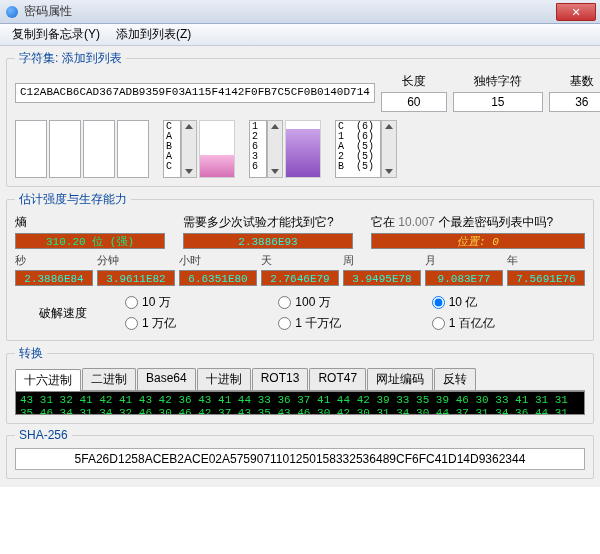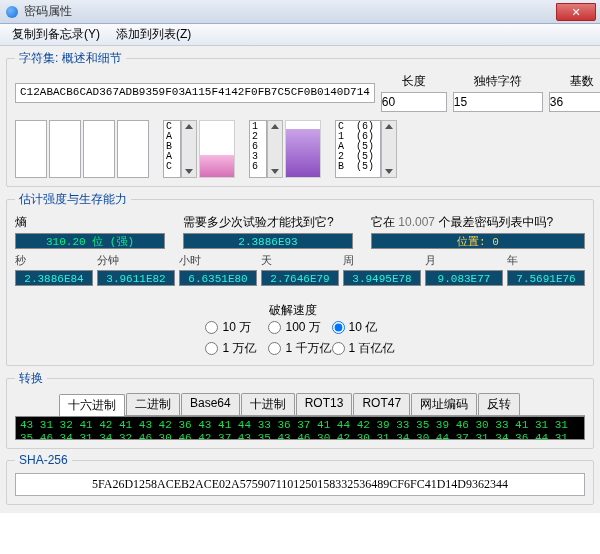--- a/index.html
+++ b/index.html
@@ -13,81 +13,81 @@
   .menubar { height: 22px; background: linear-gradient(#fafbfe, #e4e9f2); border-bottom: 1px solid #c5ccd9; display: flex; align-items: center; padding: 4px 4px; font-size: 12px; }
   .menubar span { padding: 3px 8px; cursor: default; }
 
   .client { padding: 4px 6px; background: #f0f0f0; }
 
   fieldset { border: 1px solid #d0d0d0; border-radius: 2px; margin-bottom: 4px; padding: 6px 8px 8px 8px; position: relative; background: #f0f0f0; }
   legend { font-size: 12px; color: #0a49a0; padding: 0 4px; }
 
   .row1 { display: flex; align-items: center; gap: 6px; }
   .charbox { flex: 1; border: 1px solid #abadb3; background: #fff; height: 20px; padding: 2px 4px; font-family: "Courier New", monospace; font-size: 11px; white-space: nowrap; overflow: hidden; }
-  .numfield { width: 66px; border: 1px solid #abadb3; background: #fff; height: 20px; text-align: left; padding-top: 2px; font-size: 12px; }
+  .numfield { width: 66px; border: 1px solid #abadb3; background: #fff; height: 20px; text-align: center; padding-top: 2px; font-size: 12px; }
   .lblcol { display: flex; flex-direction: column; align-items: center; }
   .lblcol .lab { font-size: 12px; margin-bottom: 2px; }
 
   .histrow { display: flex; gap: 14px; margin-top: 8px; }
   .histgroup { display: flex; align-items: stretch; gap: 2px; }
   .smallbox { width: 32px; height: 58px; border: 1px solid #abadb3; background: #fff; }
   .listg { display: flex; align-items: stretch; }
   .charlist { width: 18px; height: 58px; border: 1px solid #abadb3; background: #fff; font-family: "Courier New", monospace; font-size: 10px; padding: 1px 2px; line-height: 10px; white-space: pre; overflow: hidden; }
   .charlist.wide { width: 46px; }
   .vscroll { width: 16px; height: 58px; background: #e8e8e8; border: 1px solid #b8b8b8; position: relative; }
   .vscroll::before, .vscroll::after { content: ""; position: absolute; left: 3px; width: 0; height: 0; border-left: 4px solid transparent; border-right: 4px solid transparent; }
   .vscroll::before { top: 3px; border-bottom: 5px solid #555; }
   .vscroll::after  { bottom: 3px; border-top: 5px solid #555; }
   .bar { width: 36px; height: 58px; border: 1px solid #d0d0d0; background: #fff; position: relative; }
   .bar .fill { position: absolute; bottom: 0; left: 0; right: 0; }
   .bar.pink .fill { height: 40%; background: linear-gradient(#f7b8e0, #d66fb6); }
   .bar.purple .fill { height: 85%; background: linear-gradient(#caa3e8, #8a4dc0); }
 
-  .dark { background: #0c4a6e; color: #0bf28a; border: 1px solid #888; font-family: "Courier New", monospace; font-size: 11px; text-align: center; padding: 1px 2px; height: 16px; line-height: 14px; white-space: nowrap; overflow: hidden; }
+  .dark { background: #c2410c; color: #0bf28a; border: 1px solid #888; font-family: "Courier New", monospace; font-size: 11px; text-align: center; padding: 1px 2px; height: 16px; line-height: 14px; white-space: nowrap; overflow: hidden; }
   .dark.cyan { color: #2bf5d8; }
-  .dark.yellow { color: #ffd34a; }
+  .dark.yellow { color: #ffd34a; font-style: italic; }
 
   .strength-top { display: flex; align-items: flex-end; gap: 18px; margin-bottom: 4px; }
   .sgrp { display: flex; flex-direction: column; }
   .sgrp .lab { font-size: 12px; margin-bottom: 2px; }
 
   .timegrid { display: grid; grid-template-columns: repeat(7, 1fr); gap: 4px; }
   .tcol .lab { font-size: 11px; color: #444; margin-bottom: 2px; }
 
-  .radio-row { display: flex; align-items: center; margin-top: 16px; flex-direction: column; }
+  .radio-row { display: flex; align-items: center; margin-top: 8px; }
   .radio-row .lab { width: 110px; padding-left: 24px; font-size: 12px; }
   .rgrid { flex: 1; display: grid; grid-template-columns: repeat(3, 1fr); row-gap: 4px; column-gap: 0; font-size: 12px; }
   .rgrid label { display: inline-flex; align-items: center; gap: 4px; cursor: default; }
 
-  .tabs { display: flex; border-bottom: 1px solid #9a9a9a; margin-left: 44px; }
+  .tabs { display: flex; border-bottom: 1px solid #9a9a9a; }
   .tab { border: 1px solid #9a9a9a; border-bottom: none; padding: 2px 8px; background: #ebebeb; margin-right: 1px; font-size: 12px; border-radius: 2px 2px 0 0; cursor: default; }
   .tab.active { background: #fff; position: relative; top: 1px; }
 
   .hexpane { background: #000; border: 1px solid #888; font-family: "Courier New", monospace; font-size: 11px; color: #1bdc4a; padding: 2px 4px; line-height: 13px; height: 24px; white-space: pre-wrap; word-break: break-all; overflow: hidden; }
 
-  .shabox { border: 1px solid #abadb3; background: #fff; padding: 3px 6px; text-align: center; font-family: Liberation Serif, serif; font-size: 12px; }
+  .shabox { border: 1px solid #abadb3; background: #fff; padding: 3px 6px; text-align: center; font-family: Liberation Sans, sans-serif; font-size: 12px; }
 </style>
 </head>
 <body>
 
 <div class="titlebar">
   <div class="bullet"></div>
   <div class="title">密码属性</div>
   <div class="close">✕</div>
 </div>
 
 <div class="menubar">
   <span>复制到备忘录(Y)</span>
   <span>添加到列表(Z)</span>
 </div>
 
 <div class="client">
 
   <fieldset>
-    <legend>字符集:  概述和细节</legend>
+    <legend>字符集:  添加到列表</legend>
     <div class="row1">
       <div class="charbox">C12ABACB6CAD367ADB9359F03A115F4142F0FB7C5CF0B0140D714</div>
       <div class="lblcol">
         <div class="lab">长度</div>
         <div class="numfield">60</div>
       </div>
       <div class="lblcol">
         <div class="lab">独特字符</div>
         <div class="numfield" style="width:90px">15</div>
       </div>

